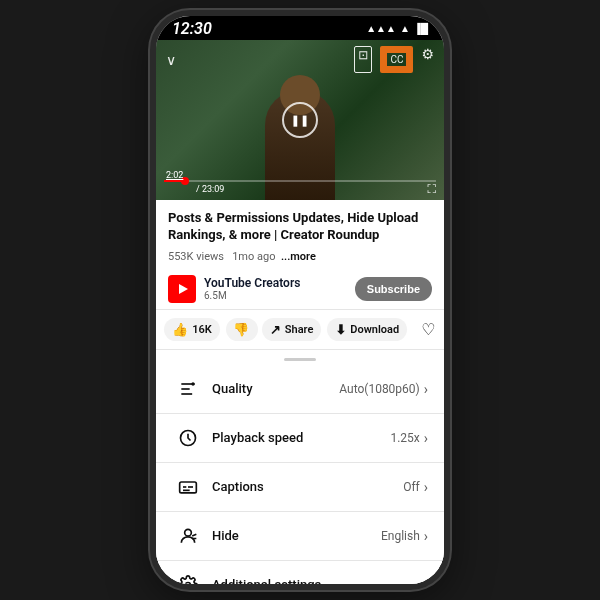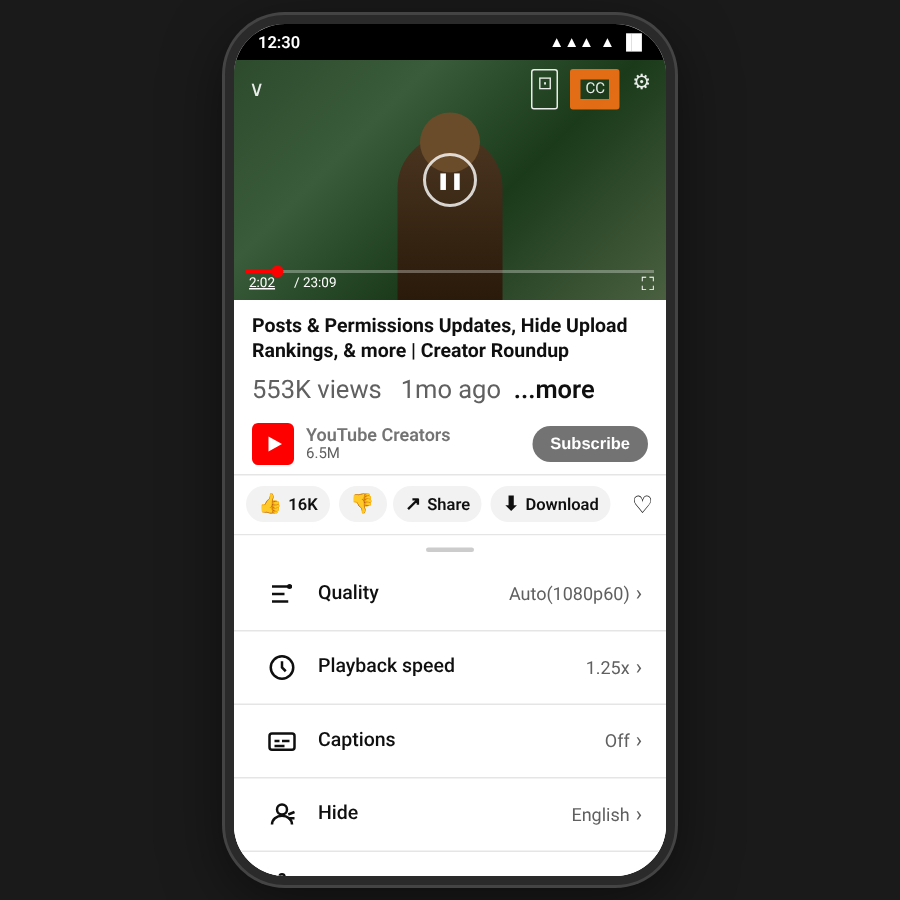--- a/index.html
+++ b/index.html
@@ -25,22 +25,23 @@
     .status-bar {
       background: #000;
       height: 24px;
       display: flex;
       align-items: center;
       justify-content: space-between;
       padding: 0 16px;
     }
     .status-time {
       color: #fff;
-      font-size: 11px;
+      font-size: 16px;
       font-weight: 600;
+      font-style: italic;
     }
     .status-icons {
       display: flex;
       align-items: center;
       gap: 4px;
     }
     .status-icon {
       color: #fff;
       font-size: 10px;
     }
@@ -129,21 +130,21 @@
       position: absolute;
       right: -3px;
       top: -3px;
       width: 8px;
       height: 8px;
       background: #ff0000;
       border-radius: 50%;
     }
     .video-time {
       position: absolute;
-      bottom: 6px;
+      bottom: 20px;
       left: 10px;
       color: #fff;
       font-size: 9px;
       text-decoration: underline;
     }
     .video-fullscreen {
       position: absolute;
       bottom: 4px;
       right: 8px;
       color: #fff;
@@ -155,21 +156,21 @@
     }
     .video-title {
       padding: 10px 12px 4px;
       font-size: 13px;
       font-weight: 700;
       color: #0f0f0f;
       line-height: 1.3;
     }
     .video-meta {
       padding: 2px 12px 6px;
-      font-size: 17px;
+      font-size: 11px;
       color: #606060;
     }
     .video-meta span.more {
       color: #0f0f0f;
       font-weight: 600;
     }
     .channel-row {
       padding: 6px 12px;
       display: flex;
       align-items: center;
@@ -192,21 +193,21 @@
       border-width: 5px 0 5px 9px;
       border-color: transparent transparent transparent #fff;
       margin-left: 2px;
     }
     .channel-info {
       flex: 1;
     }
     .channel-name {
       font-size: 12px;
       font-weight: 600;
-      color: #737373;
+      color: #0f172a;
     }
     .channel-subs {
       font-size: 10px;
       color: #606060;
     }
     .subscribe-btn {
       background: #737373;
       color: #fff;
       border: none;
       border-radius: 18px;

